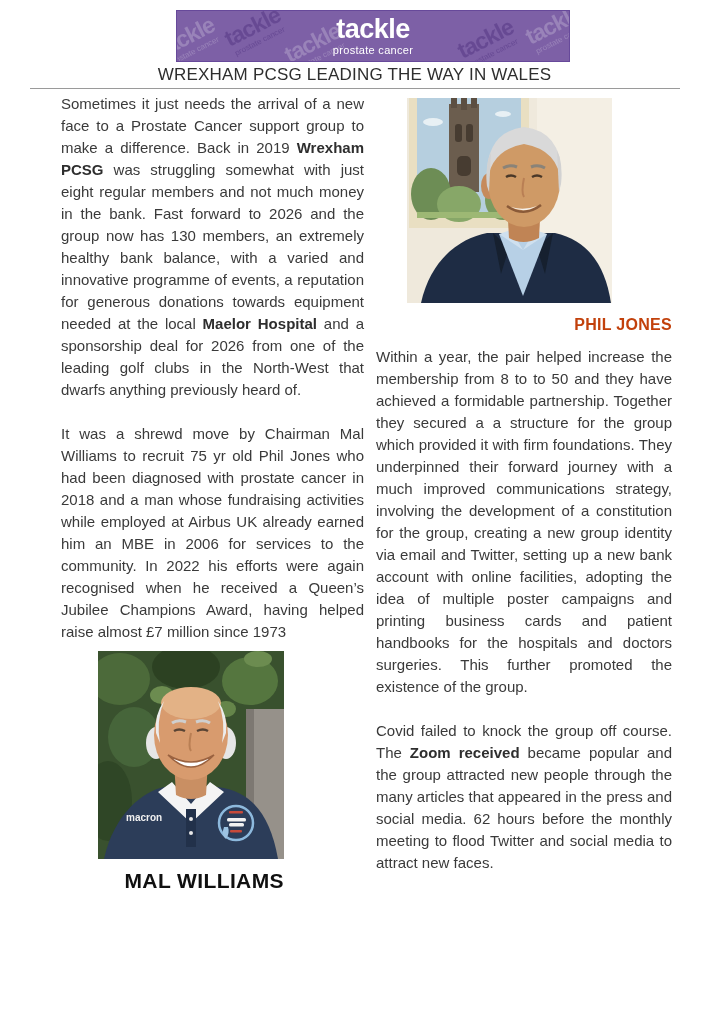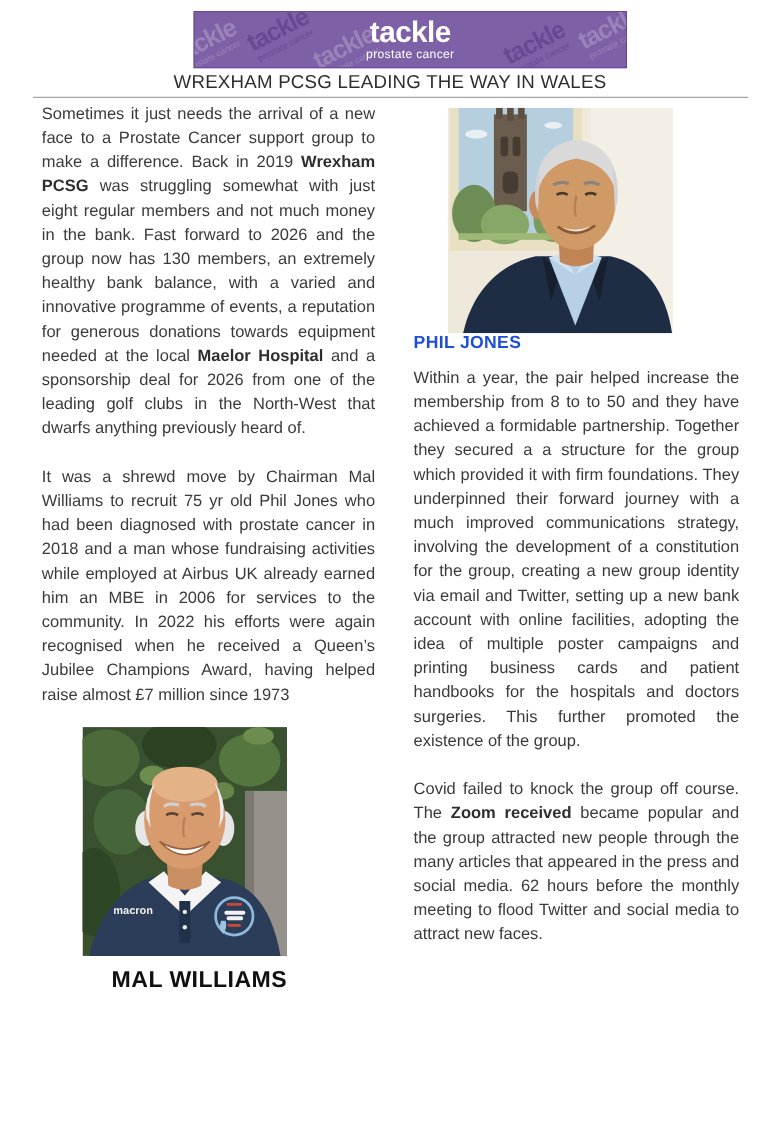--- a/index.html
+++ b/index.html
@@ -19,35 +19,35 @@
   .wm.dark{color:rgba(70,40,120,0.40);}
   .logo-main{position:absolute;left:0;right:0;top:5px;text-align:center;color:#ffffff;}
   .logo-brand{display:block;font-size:27px;font-weight:bold;line-height:1;letter-spacing:-0.5px;}
   .logo-tag{display:block;font-size:11px;margin-top:1px;letter-spacing:0.3px;}
   
   .page-title{position:absolute;top:65px;left:0;width:100%;text-align:center;
     font-size:17px;font-weight:normal;color:#2e2e2e;margin:0;letter-spacing:0.2px;}
   .title-rule{position:absolute;top:88px;left:30px;width:650px;height:1px;background:#9a9a9a;}
   
   .col{position:absolute;text-align:justify;font-size:15px;line-height:22px;color:#3a3a3a;}
-  .col-left{left:38px;top:93px;width:303px;}
+  .col-left{left:61px;top:93px;width:303px;}
   .col-right{left:376px;top:96px;width:296px;}
   .col p{margin:0 0 22px 0;}
   .col p.tight{margin-bottom:0;}
   b{color:#2e2e2e;}
   
   figure{margin:0;padding:0;}
   .photo-frame{display:block;}
-  .mal-fig{width:186px;margin:18px 0 0 37px;}
+  .mal-fig{width:186px;margin:8px 0 0 37px;}
   .mal-caption{display:block;text-align:right;font-size:21px;font-weight:bold;color:#101010;
     margin-top:10px;letter-spacing:0.4px;line-height:1.1;}
   .phil-fig{width:296px;margin:2px 0 12px 0;}
   .phil-photo-wrap{margin-left:31px;width:205px;}
-  .phil-caption{display:block;text-align:left;font-size:16px;font-weight:bold;color:#1d4ed8;
-    letter-spacing:0.3px;line-height:1.1;}
+  .phil-caption{display:block;text-align:right;font-size:16px;font-weight:bold;color:#c2410c;
+    margin-top:13px;letter-spacing:0.3px;line-height:1.1;}
   svg text{font-family:"Liberation Sans",sans-serif;}
 </style>
 </head>
 <body>
 
 <div class="page">
 
   <div class="banner">
     <span class="wm light" style="left:-18px;top:14px;">
       <span class="wm-brand">tackle</span>

